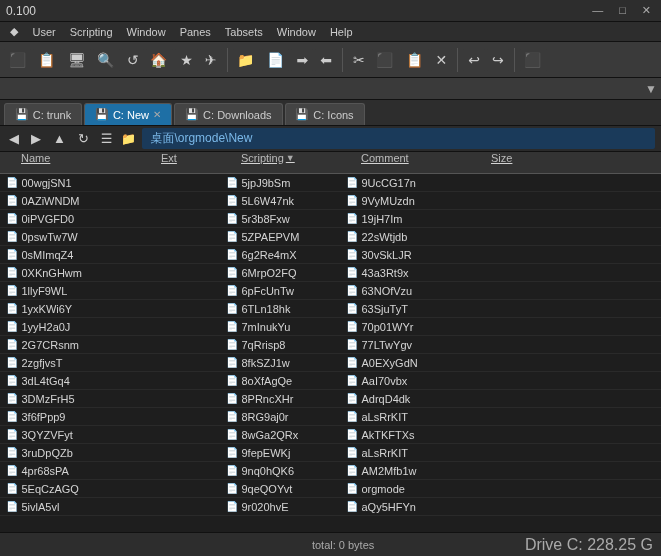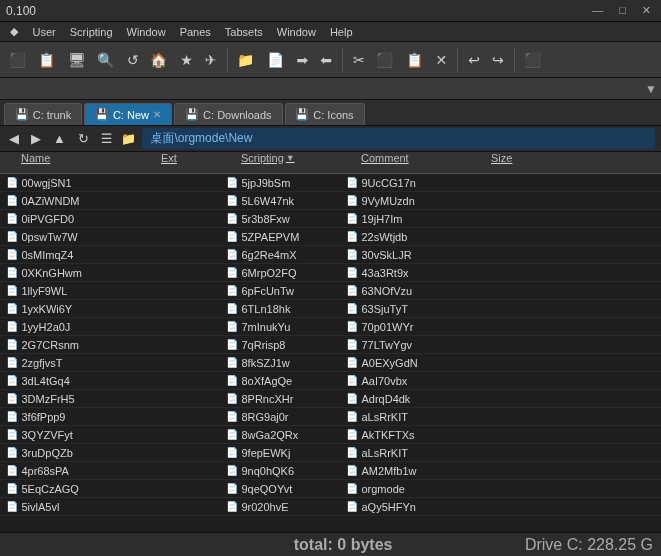--- a/index.html
+++ b/index.html
@@ -233,21 +233,21 @@
     #statusbar {
       background: #2d2d2d;
       height: 24px;
       display: flex;
       align-items: center;
       padding: 0 8px;
       border-top: 1px solid #111;
       justify-content: space-between;
     }
     .status-left { color: #aaa; font-size: 14px; margin-top: 40px; }
-    .status-mid { color: #aaa; font-size: 16px; font-weight: bold; }
+    .status-mid { color: #aaa; font-size: 11px; }
     .status-right { color: #aaa; font-size: 16px; }
 
     .sort-arrow { font-size: 9px; color: #aaa; }
   </style>
 </head>
 <body>
 
 <div id="titlebar">
   <span>0.100</span>
   <div id="titlebar-controls">

